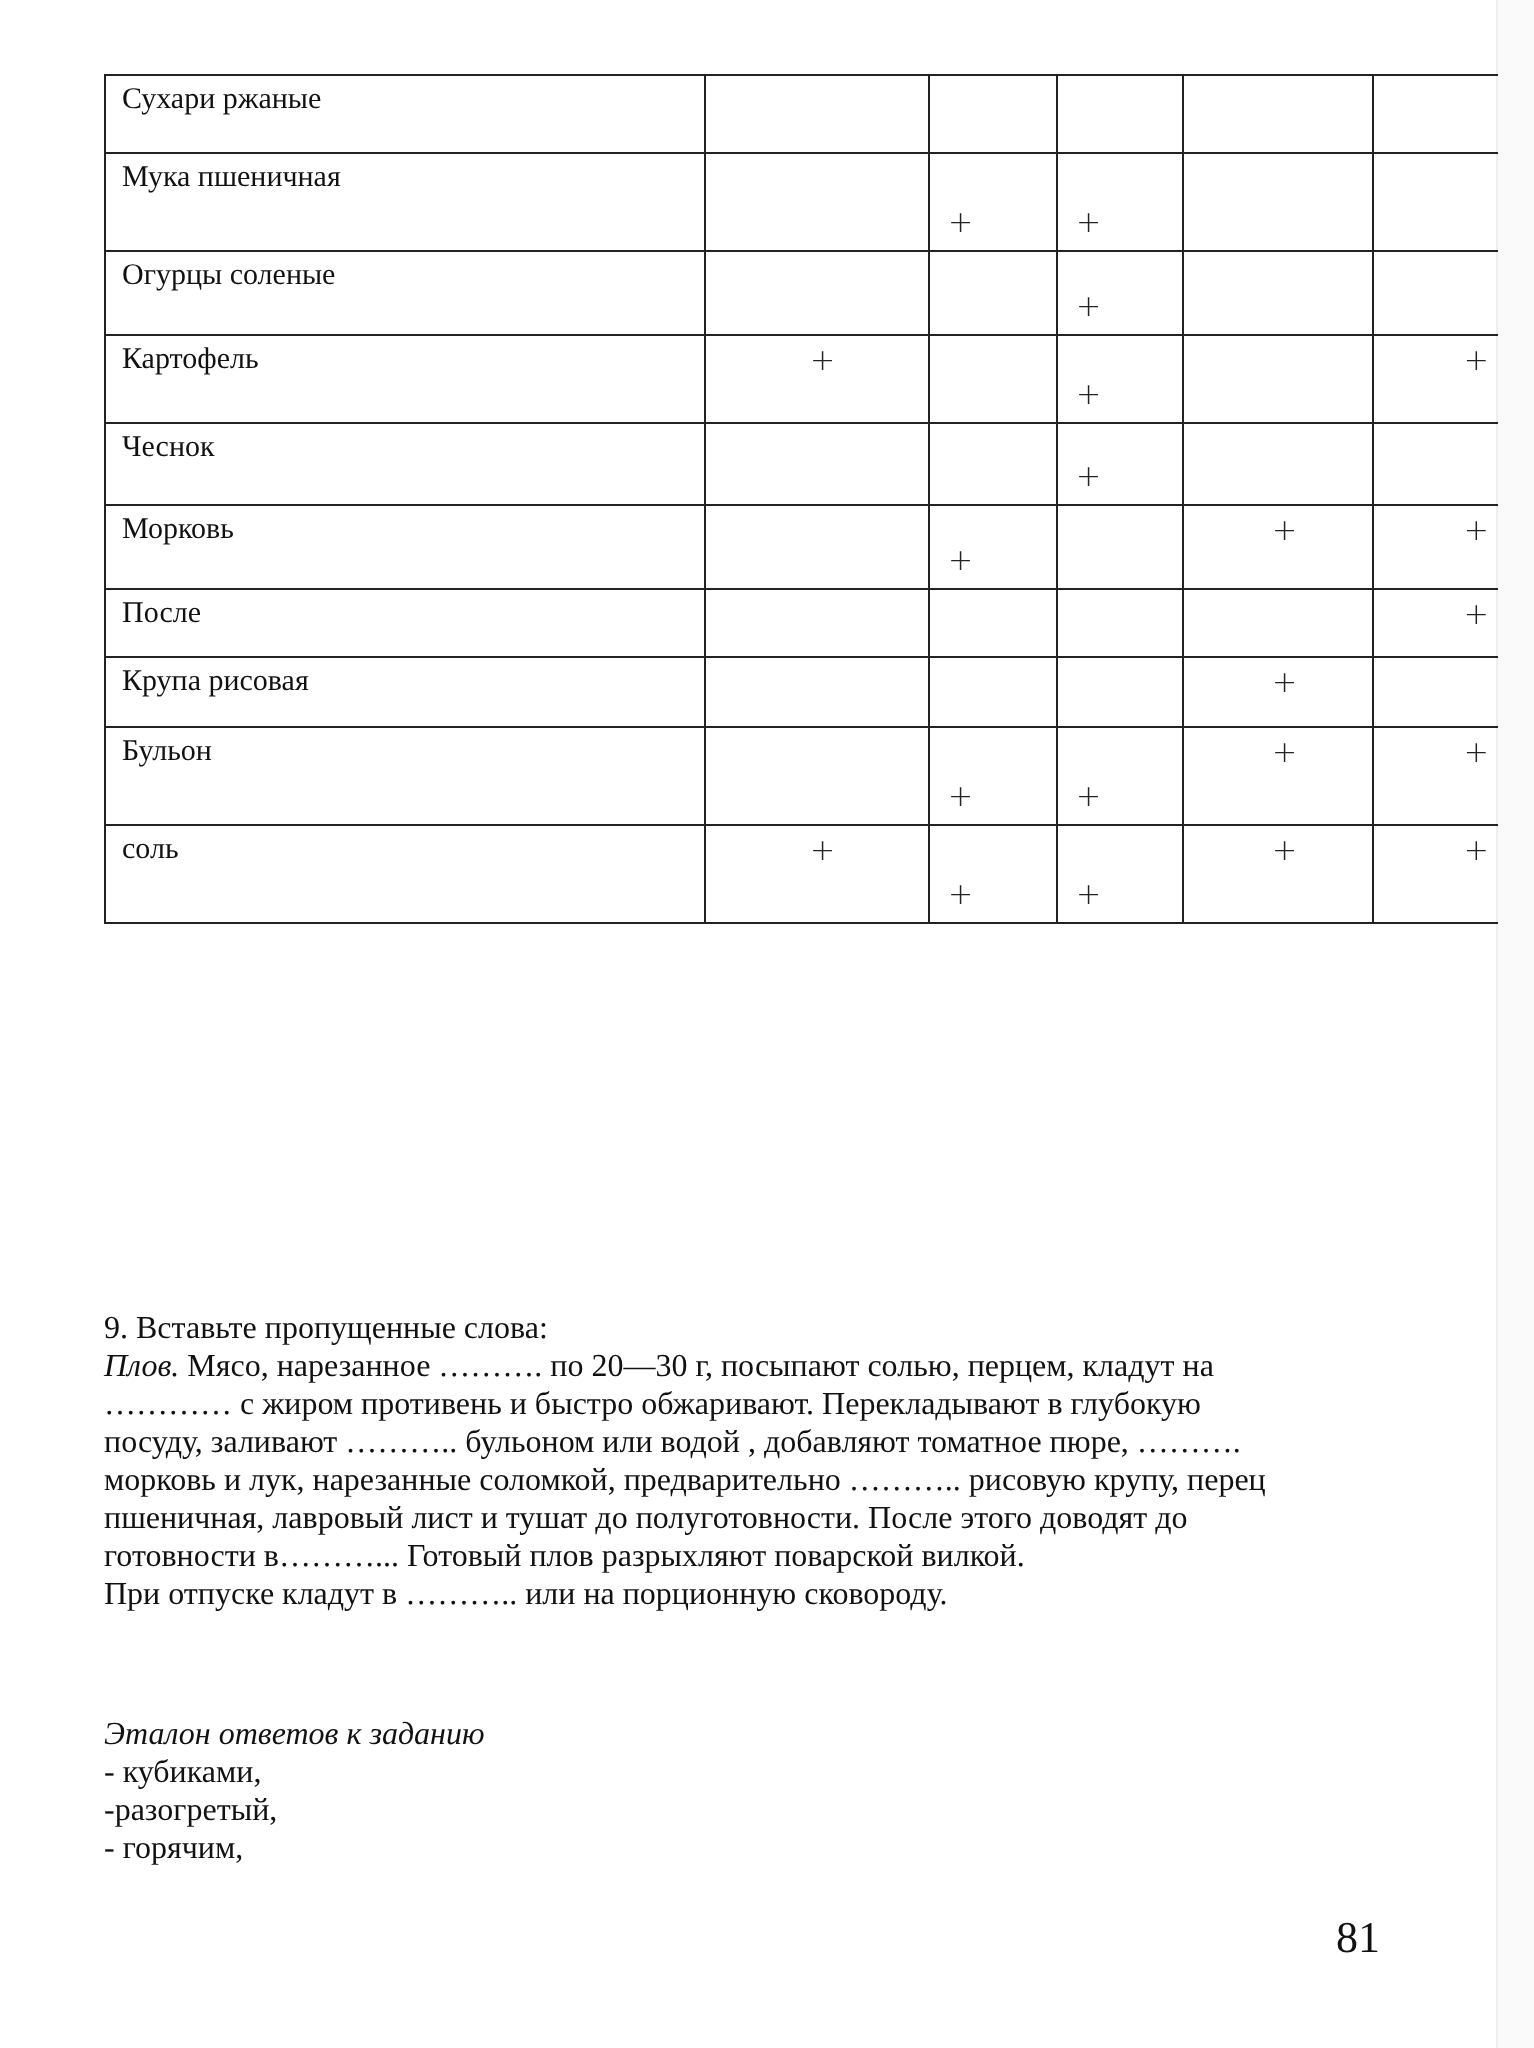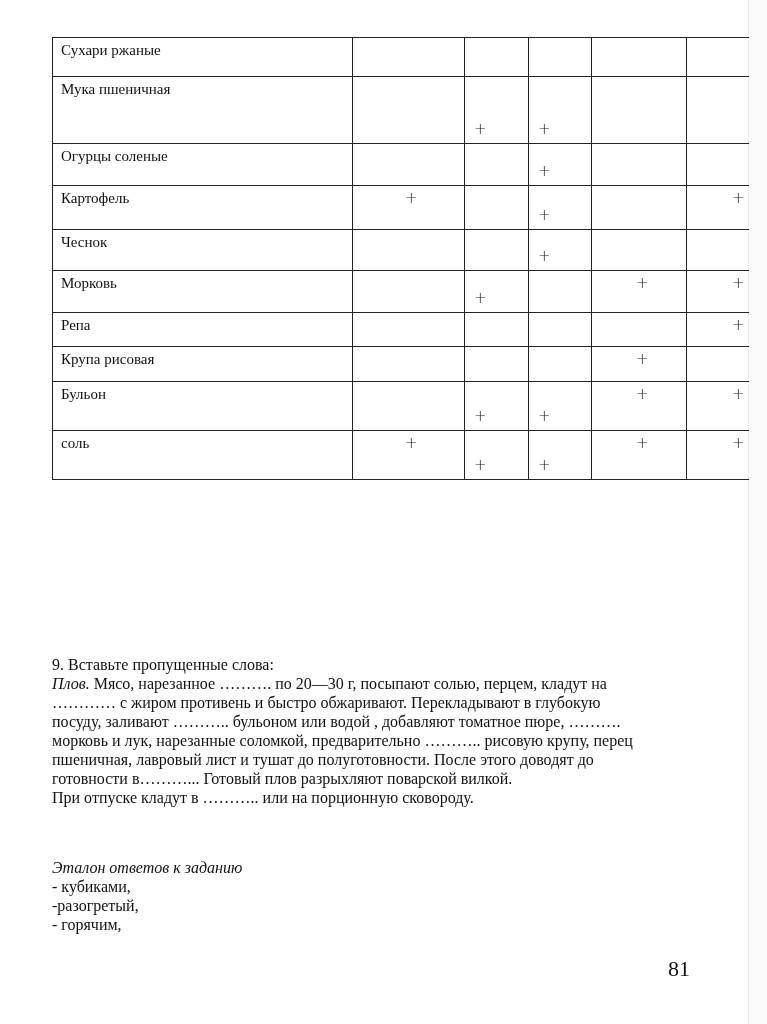--- a/index.html
+++ b/index.html
@@ -64,21 +64,21 @@
     </colgroup>
   <tbody id="tbody">
       <tr style="height: 39px;">
         <td class="name">Сухари ржаные</td>
         <td></td>
         <td></td>
         <td></td>
         <td></td>
         <td></td>
       </tr>
-      <tr style="height: 67px;">
+      <tr style="height: 49px;">
         <td class="name">Мука пшеничная</td>
         <td></td>
         <td>
           <span class="plus bottom" style="left: 9px;">+</span>
         </td>
         <td>
           <span class="plus bottom" style="left: 9px;">+</span>
         </td>
         <td></td>
         <td></td>
@@ -125,21 +125,21 @@
         </td>
         <td></td>
         <td>
           <span class="plus top" style="left: 44px;">+</span>
         </td>
         <td>
           <span class="plus top" style="right: 4px;">+</span>
         </td>
       </tr>
       <tr style="height: 34px;">
-        <td class="name">Репа</td>
+        <td class="name">После</td>
         <td></td>
         <td></td>
         <td></td>
         <td></td>
         <td>
           <span class="plus top" style="right: 4px;">+</span>
         </td>
       </tr>
       <tr style="height: 35px; padding-left: 24px;">
         <td class="name">Крупа рисовая</td>

